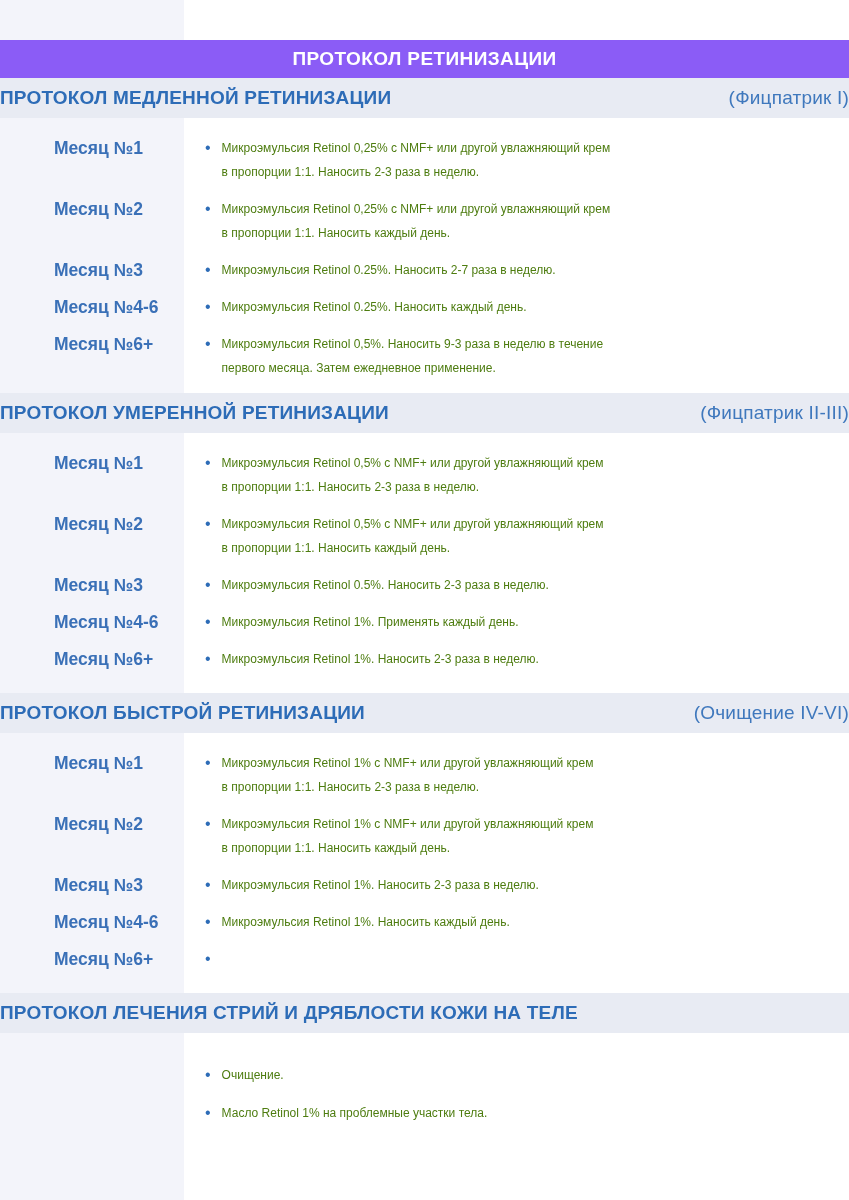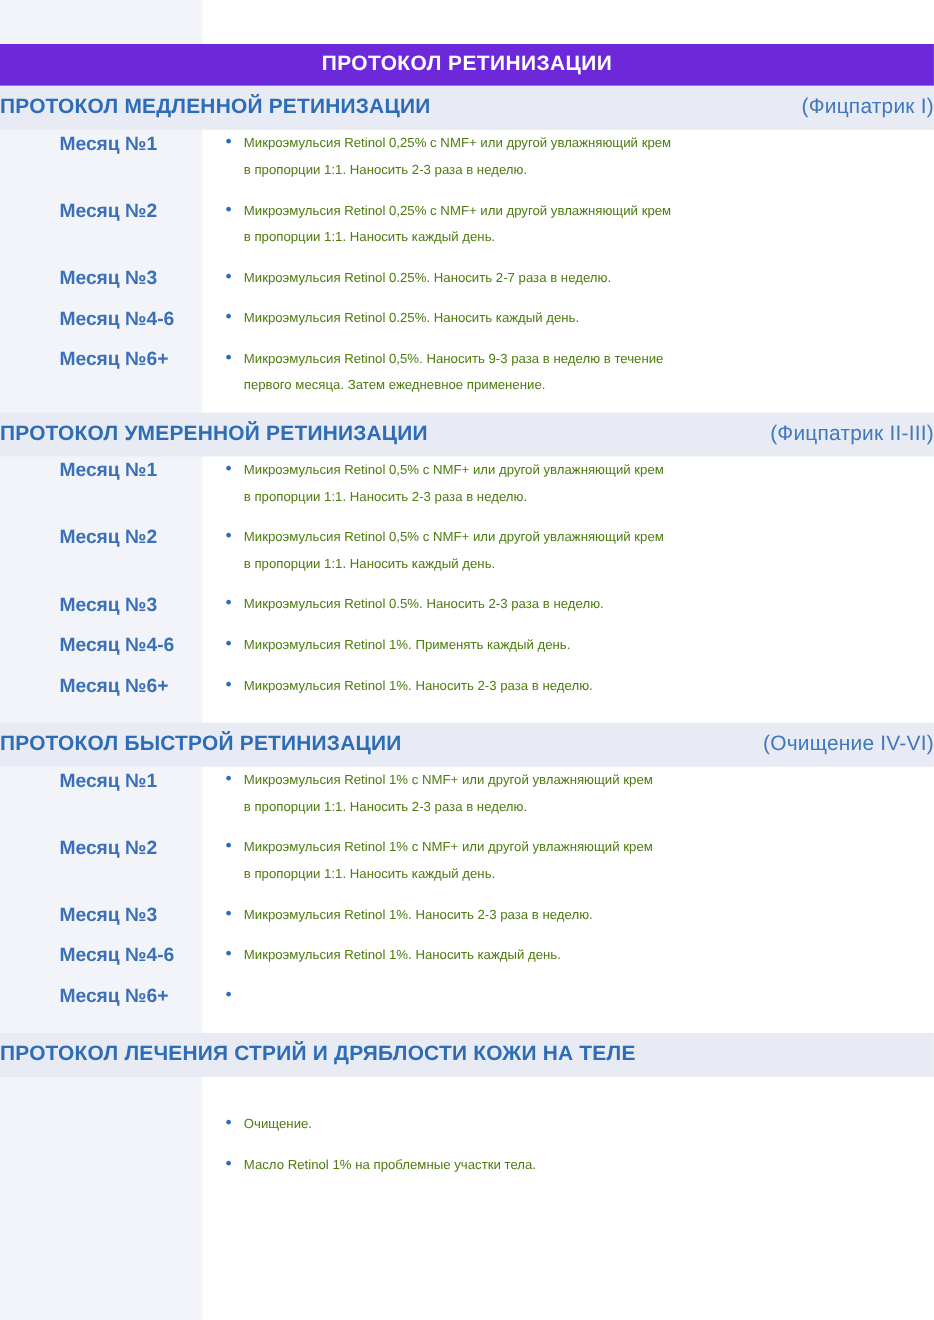--- a/index.html
+++ b/index.html
@@ -13,35 +13,35 @@
   .side-strip {
     position: absolute; left: 0; top: 0;
     width: 184px; height: 1200px;
     background: #f3f4fa;
     z-index: 0;
   }
   .page { position: relative; z-index: 1; }
   .top-spacer { height: 40px; }
   .main-band {
     height: 38px;
-    background: #6d28d9;
+    background: #8b5cf6;
     display: flex; align-items: center; justify-content: center;
     color: #ffffff; font-weight: bold; font-size: 19px;
     letter-spacing: 0.4px;
   }
   .band {
     height: 40px;
     background: #e8ebf3;
     display: flex; align-items: center; justify-content: space-between;
     font-size: 19px; letter-spacing: 0.2px;
     white-space: pre;
   }
   .band-title { color: #2d6cb7; font-weight: bold; }
   .band-sub { color: #3f78bd; font-weight: normal; margin-left: 7px; }
-  .rows { }
+  .rows { padding-top: 18px; }
   .rows.pad-b { padding-bottom: 9px; }
   .rows.last { padding-top: 30px; }
   .row { display: flex; margin-bottom: 13px; }
   .rows.last .row { margin-bottom: 14px; }
   .row .label {
     width: 184px; flex: none;
     box-sizing: border-box; padding-left: 54px;
     color: #3a70b7; font-weight: bold;
     font-size: 17.5px; line-height: 24px;
   }

